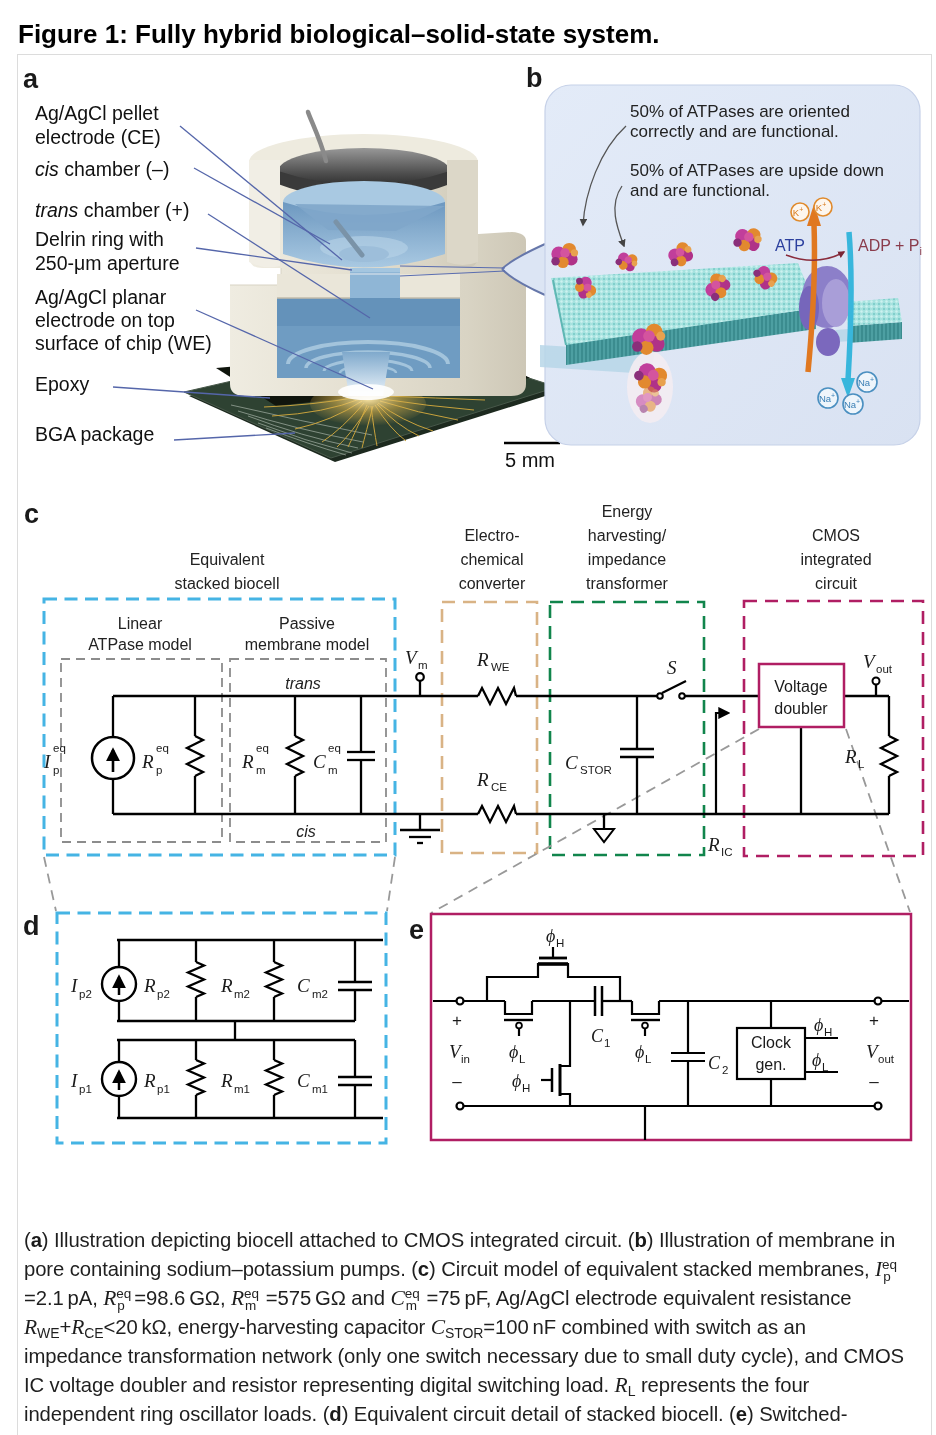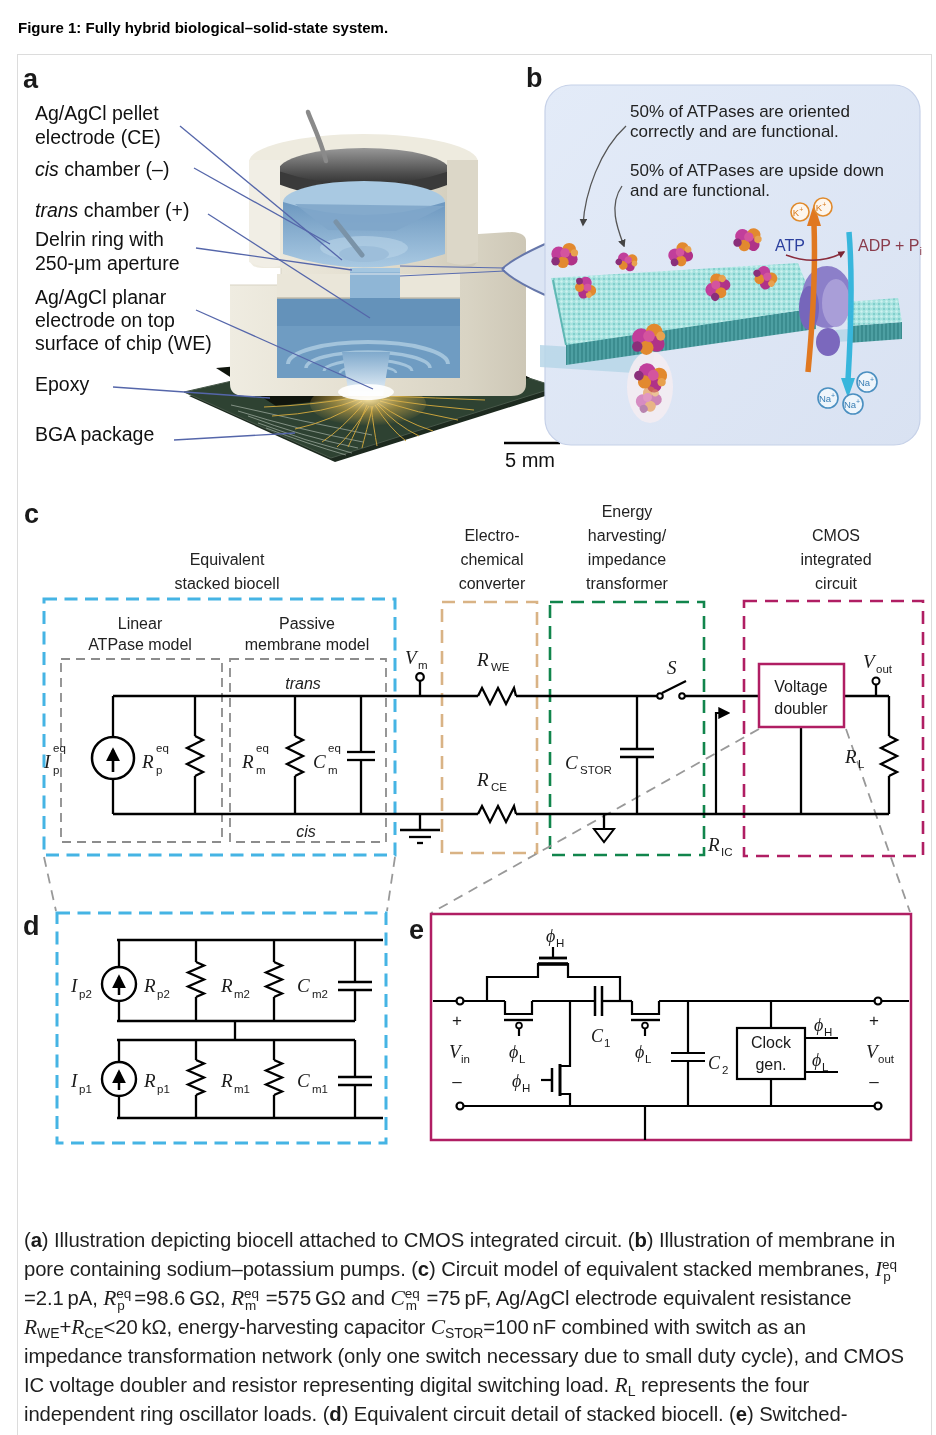--- a/index.html
+++ b/index.html
@@ -1,18 +1,18 @@
 <!DOCTYPE html>
 <html><head>
 <meta charset="utf-8">
 <style>
   html,body{margin:0;padding:0;background:#fff;}
   body{width:936px;height:1435px;position:relative;overflow:hidden;
        font-family:"Liberation Sans",sans-serif;}
-  .title{position:absolute;left:18px;top:19px;font-size:15px;font-weight:bold;color:#000;}
+  .title{position:absolute;left:18px;top:19px;font-size:26px;font-weight:bold;color:#000;}
   .frame{position:absolute;left:17px;top:54px;width:913px;height:1400px;
          border:1px solid #dcdcdc;background:#fff;}
   svg.fig{position:absolute;left:0;top:0;}
   .caption{position:absolute;left:24px;top:1226px;width:900px;font-size:20.3px;
            line-height:29px;color:#1f1f1f;letter-spacing:-0.1px;}
   .caption b{color:#1a1a1a;}
   i.v{font-family:"Liberation Serif",serif;font-style:italic;font-size:21.5px;}
   .caption sub{font-size:14px;vertical-align:-4px;line-height:0;}
   .vsup{font-size:13.5px;position:relative;top:-7px;letter-spacing:0;line-height:0;display:inline-block;}
   .vsub{font-size:13.5px;position:relative;top:5px;margin-left:-14px;letter-spacing:0;line-height:0;display:inline-block;}

